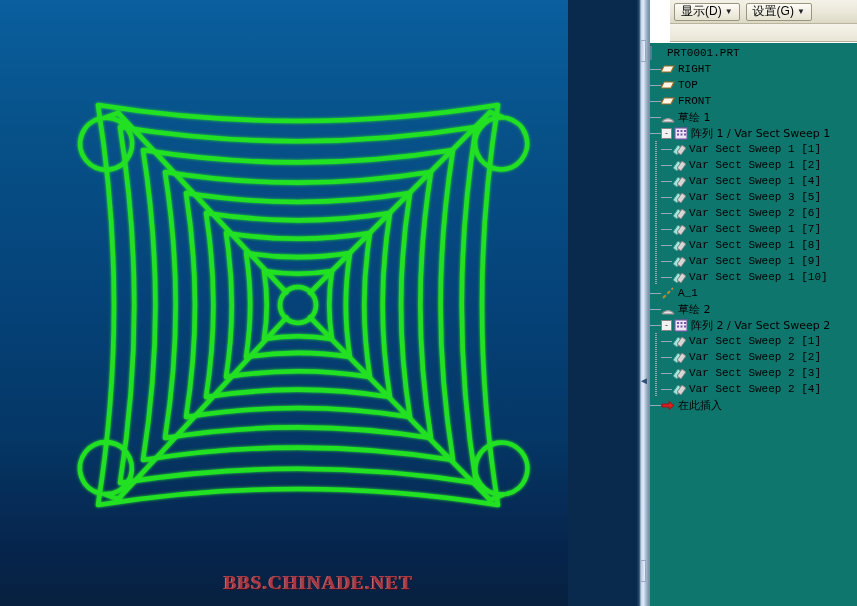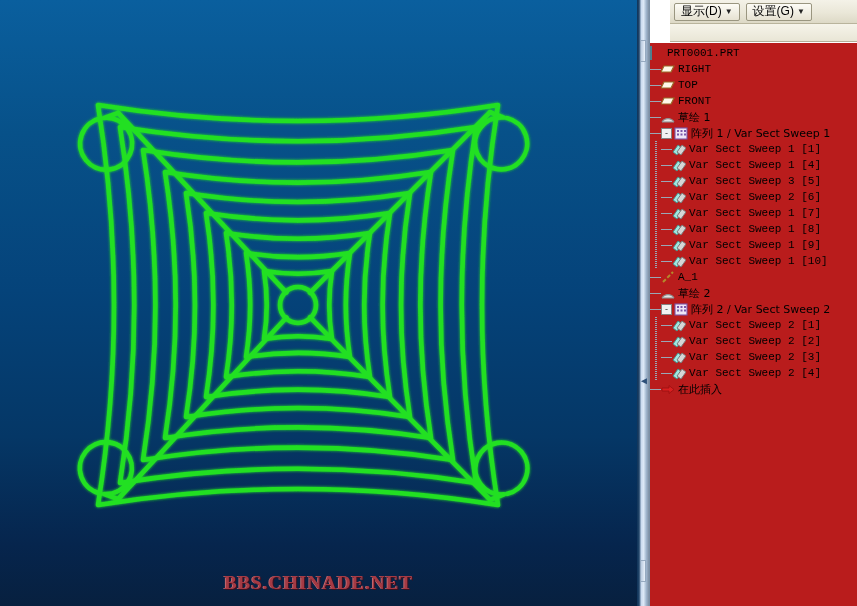--- a/index.html
+++ b/index.html
@@ -5,21 +5,21 @@
   * { box-sizing: border-box; margin:0; padding:0; }
   html,body {
     width:857px; height:606px; overflow:hidden;
     font-family:"Liberation Sans", sans-serif;
     background:#0a2a4d;
   }
   #app { position:relative; width:857px; height:606px; }
 
   
   #viewport {
-    position:absolute; left:0; top:0; width:637px; height:606px;
+    position:absolute; left:0; top:0; width:568px; height:606px;
     background:linear-gradient(180deg,#0a5f9e 0%, #075189 22%, #05437a 48%, #053766 72%, #06254d 90%, #07203f 100%);
     overflow:hidden;
   }
   #web-svg { position:absolute; left:0; top:0; width:637px; height:606px; }
 
   #watermark {
     position:absolute; left:0; top:572px; width:637px;
     text-align:center;
     font-family:"Liberation Serif", serif;
     font-size:19px; font-weight:bold; letter-spacing:1px;
@@ -76,21 +76,21 @@
   .tb-btn .caret { font-size:8px; line-height:8px; color:#222; }
 
   #panel-strip {
     height:18px; width:100%;
     background:linear-gradient(180deg,#f6f4ea,#e9e6d6);
     border-bottom:1px solid #b5b09a;
   }
 
   #tree {
     position:absolute; left:0; top:43px; right:0; bottom:0;
-    background:#b91c1c;
+    background:#0f766e;
     padding-top:2px;
     overflow:hidden;
     font-family:"Liberation Mono", monospace;
   }
   .row {
     position:relative;
     height:16px;
     display:flex; align-items:center;
     font-size:11px; color:#000;
     white-space:nowrap;
@@ -248,20 +248,29 @@
             </svg></span>
           <span class="txt lbl-mono">Var Sect Sweep 1 [1]</span>
         </div>
         <div class="row">
           <span class="vline"></span>
           <span class="dots"></span>
           <span class="ico"><svg width="14" height="13" viewBox="0 0 14 13">
               <polygon points="1,9 6,2 10,5 5,12" fill="#9fe8e0" stroke="#4a8f8a" stroke-width="1"></polygon>
               <polygon points="5,9 10,2 14,5 9,12" fill="#d6d6d6" stroke="#7a7a7a" stroke-width="1"></polygon>
             </svg></span>
+          <span class="txt lbl-mono">Var Sect Sweep 1 [2]</span>
+        </div>
+        <div class="row">
+          <span class="vline"></span>
+          <span class="dots"></span>
+          <span class="ico"><svg width="14" height="13" viewBox="0 0 14 13">
+              <polygon points="1,9 6,2 10,5 5,12" fill="#9fe8e0" stroke="#4a8f8a" stroke-width="1"></polygon>
+              <polygon points="5,9 10,2 14,5 9,12" fill="#d6d6d6" stroke="#7a7a7a" stroke-width="1"></polygon>
+            </svg></span>
           <span class="txt lbl-mono">Var Sect Sweep 1 [4]</span>
         </div>
         <div class="row">
           <span class="vline"></span>
           <span class="dots"></span>
           <span class="ico"><svg width="14" height="13" viewBox="0 0 14 13">
               <polygon points="1,9 6,2 10,5 5,12" fill="#9fe8e0" stroke="#4a8f8a" stroke-width="1"></polygon>
               <polygon points="5,9 10,2 14,5 9,12" fill="#d6d6d6" stroke="#7a7a7a" stroke-width="1"></polygon>
             </svg></span>
           <span class="txt lbl-mono">Var Sect Sweep 3 [5]</span>

